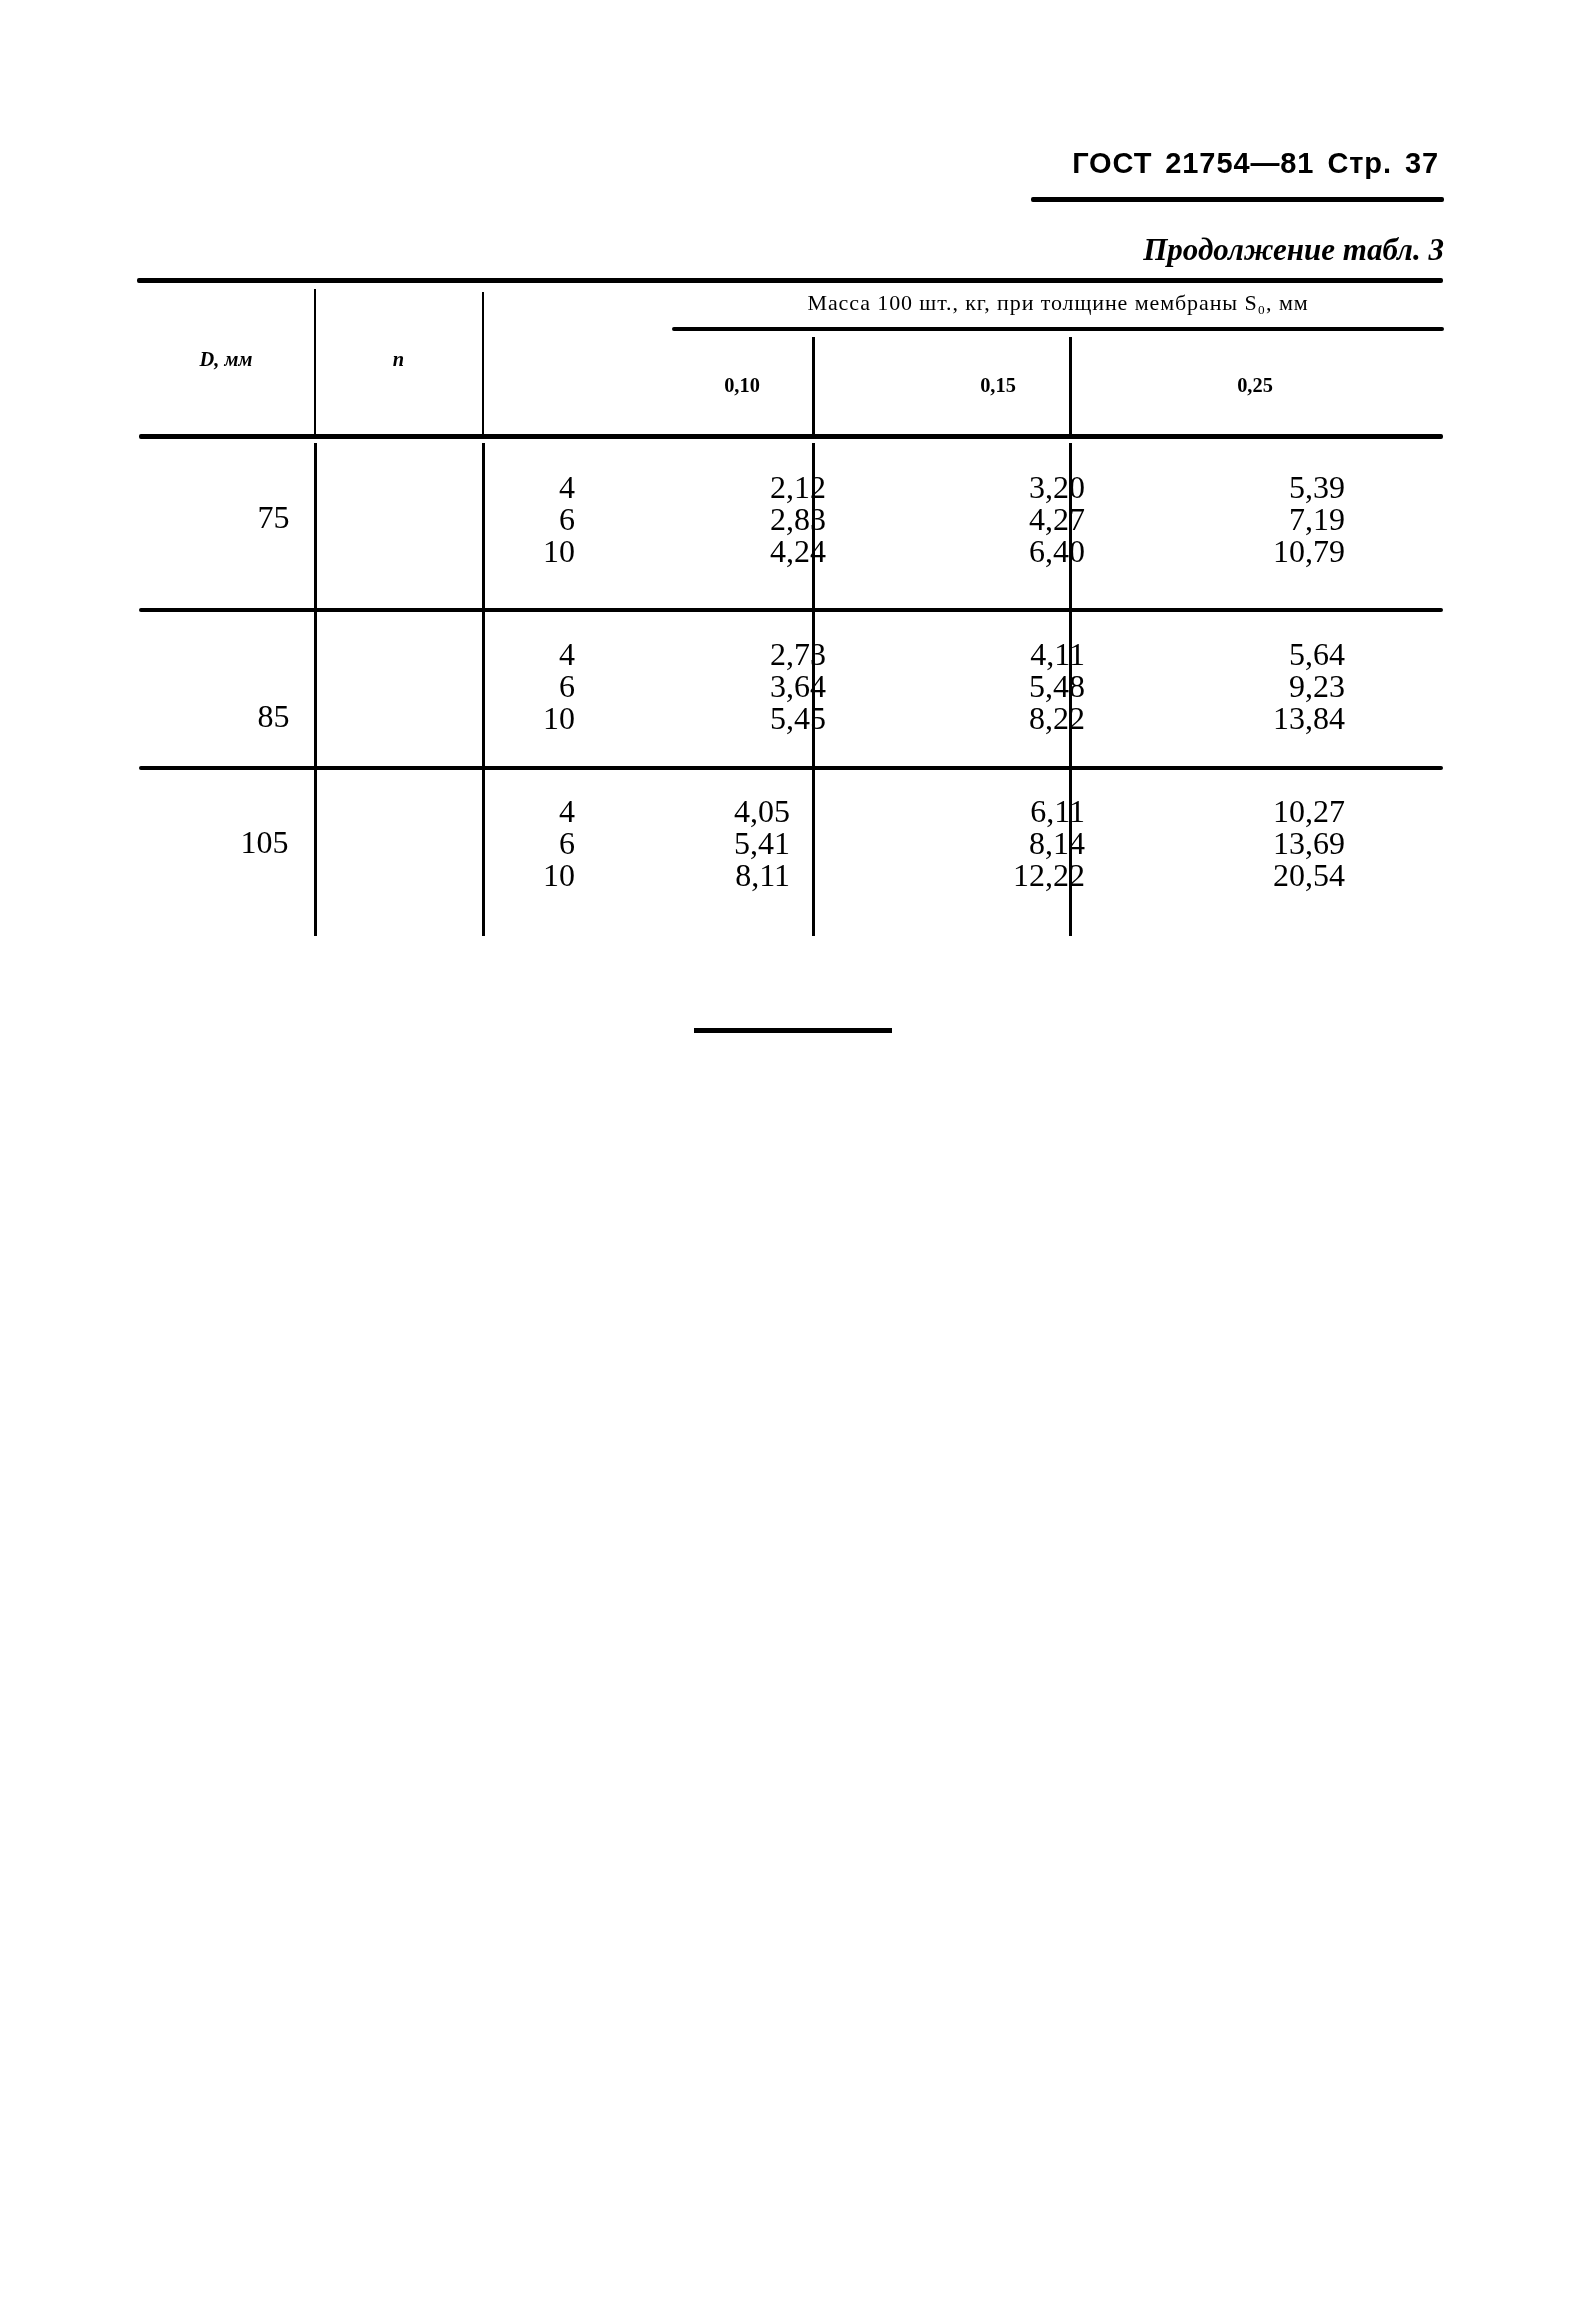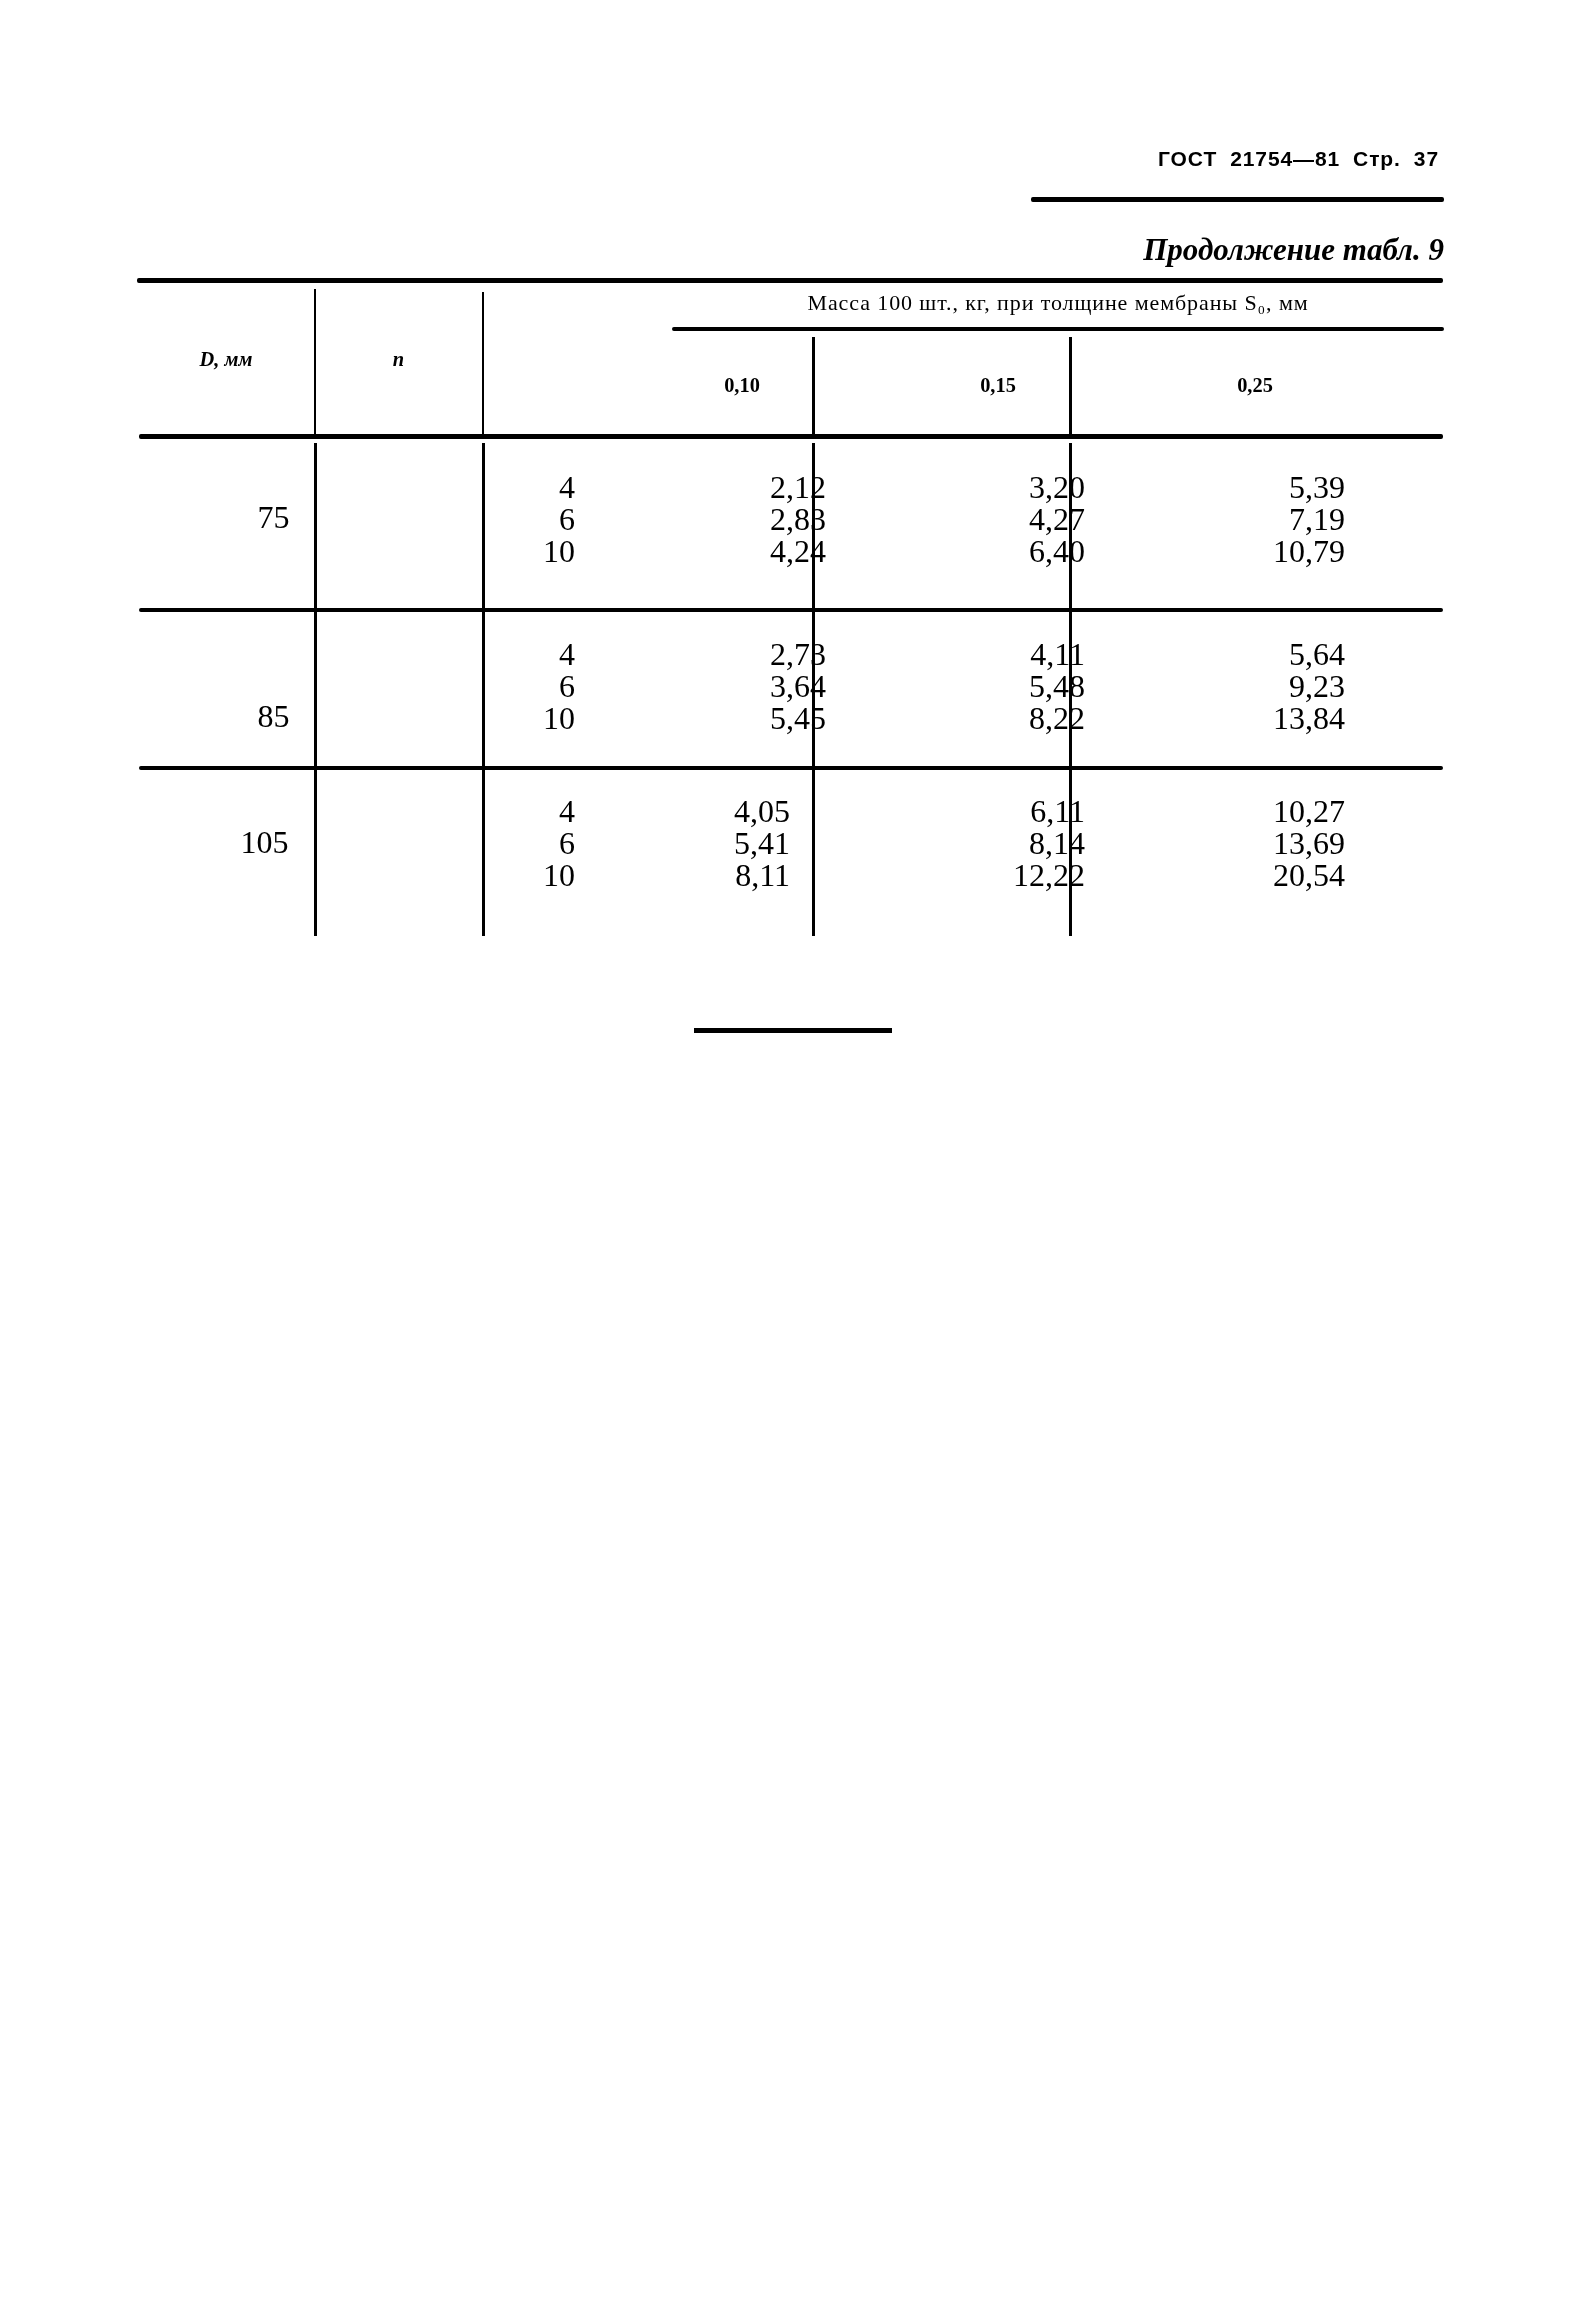--- a/index.html
+++ b/index.html
@@ -4,21 +4,21 @@
 <style>
   html, body { margin: 0; padding: 0; background: #ffffff; }
   body {
     width: 1589px; height: 2299px; position: relative; overflow: hidden;
     color: #000000; font-family: "Liberation Serif", "DejaVu Serif", serif;
   }
   .abs { position: absolute; }
   .hdr {
     left: 1020px; top: 147px; width: 419px; text-align: right;
     font-family: "Liberation Sans", "DejaVu Sans", sans-serif;
-    font-weight: bold; font-size: 21px; letter-spacing: 0.9px;
+    font-weight: bold; font-size: 29px; letter-spacing: 0.9px;
     white-space: nowrap;
   }
   .hdr .gap { display: inline-block; width: 13px; }
   .hdr-rule { left: 1031px; top: 197px; width: 413px; height: 4.6px; background: #000; border-radius: 1.9px; }
   .cont {
     left: 928px; top: 232px; width: 516px; text-align: right;
     font-family: "Liberation Serif", "DejaVu Serif", serif;
     font-style: italic; font-weight: bold; font-size: 31px; white-space: nowrap;
   }
   .hline { background: #000; height: 4.6px; border-radius: 1.9px; }
@@ -37,21 +37,21 @@
   .end-rule { left: 694px; top: 1028px; width: 198px; height: 4.6px; background: #000; }
 </style>
 </head>
 <body>
 
 <div class="abs hdr">
   <span>ГОСТ</span><span class="gap"></span><span>21754—81</span><span class="gap"></span><span>Стр.</span><span class="gap"></span><span>37</span>
 </div>
 <div class="abs hdr-rule"></div>
 
-<div class="abs cont">Продолжение табл. 9</div>
+<div class="abs cont">Продолжение табл. 3</div>
 
 <div class="abs hline" style="left:137px; top:278px; width:1306px;"></div>
 <div class="abs hline" style="left:672px; top:327px; width:772px; height:3.7px;"></div>
 <div class="abs hline" style="left:139px; top:434px; width:1304px;"></div>
 <div class="abs hline" style="left:139px; top:608px; width:1304px; height:3.7px;"></div>
 <div class="abs hline" style="left:139px; top:766px; width:1304px; height:3.7px;"></div>
 
 <div class="abs vline" style="left:314px; top:289px; height:147px; width:1.9px;"></div>
 <div class="abs vline" style="left:314px; top:443px; height:493px;"></div>
 <div class="abs vline" style="left:482px; top:292px; height:144px; width:1.9px;"></div>

